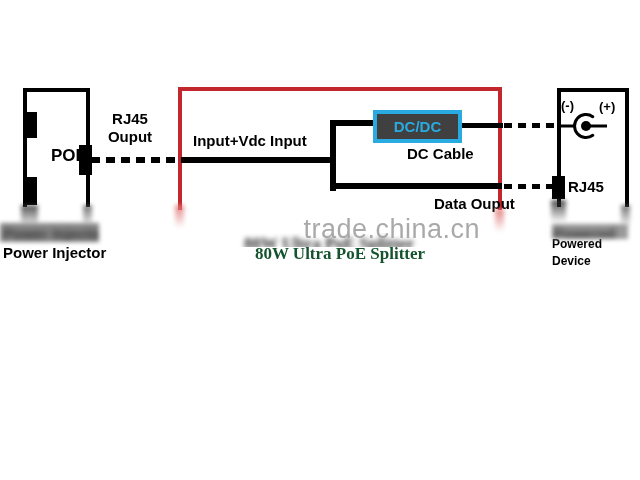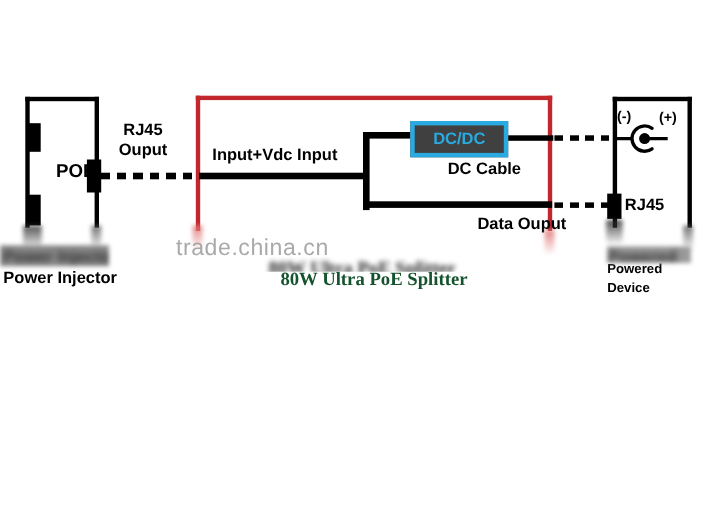--- a/index.html
+++ b/index.html
@@ -15,22 +15,22 @@
            border:4px solid #000;border-bottom:0;background:#fff;}
   .splitter-box{position:absolute;left:178px;top:87px;width:324px;height:123px;box-sizing:border-box;
            border:4px solid #c1272d;border-bottom:0;background:transparent;}
   .device-box{position:absolute;left:557px;top:88px;width:72px;height:119px;box-sizing:border-box;
            border:4px solid #000;border-bottom:0;background:#fff;}
   .dcdc-box{position:absolute;left:373px;top:110px;width:89px;height:33px;box-sizing:border-box;
            border:4px solid #29abe2;background:#404040;color:#29abe2;font-weight:bold;font-size:15px;
            text-align:center;line-height:25px;}
   .caption-serif{position:absolute;left:178px;top:244px;width:324px;text-align:center;
            font-family:"Liberation Serif",serif;font-weight:bold;font-size:17px;color:#14532d;}
-  .watermark{position:absolute;left:160px;top:214px;width:320px;text-align:left;
-           font-size:21px;color:#9b9b9b;opacity:.85;letter-spacing:.5px;}
+  .watermark{position:absolute;left:160px;top:214px;width:320px;text-align:right;
+           font-size:27px;color:#9b9b9b;opacity:.85;letter-spacing:.5px;}
   .two-line{position:absolute;font-weight:bold;font-size:12px;color:#000;line-height:17px;}
   .cable-lbl{position:absolute;left:95px;top:110px;width:70px;text-align:center;
            font-weight:bold;font-size:15px;color:#000;line-height:18px;}
   
   .trail{position:absolute;top:205px;height:27px;filter:blur(2px);border-radius:0 0 40% 40%;}
   .smudge-bar{position:absolute;filter:blur(2px);overflow:hidden;}
   .smudge-text{position:absolute;font-weight:bold;color:#2a2a2a;filter:blur(2.5px);white-space:nowrap;}
   .smudge-clip{position:absolute;overflow:hidden;}
   svg{display:block;}
 </style>

